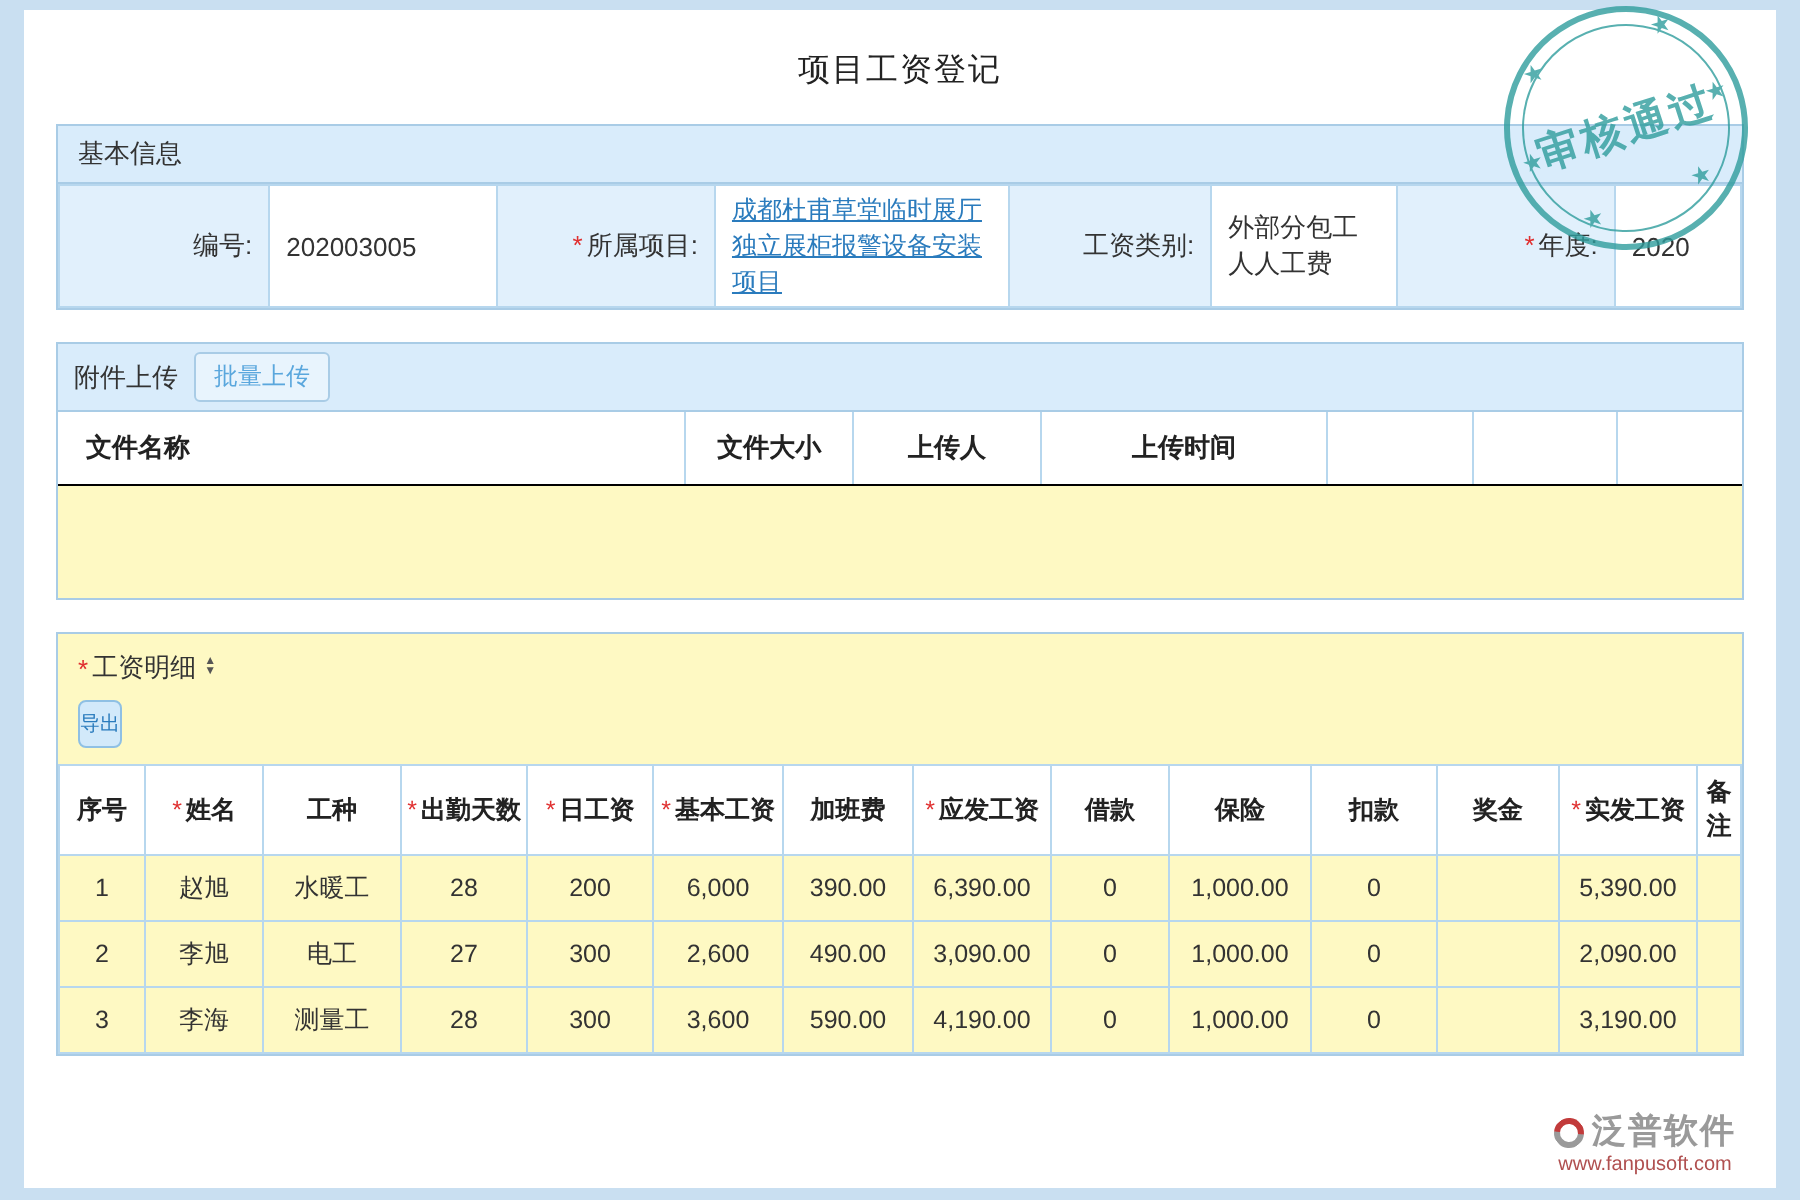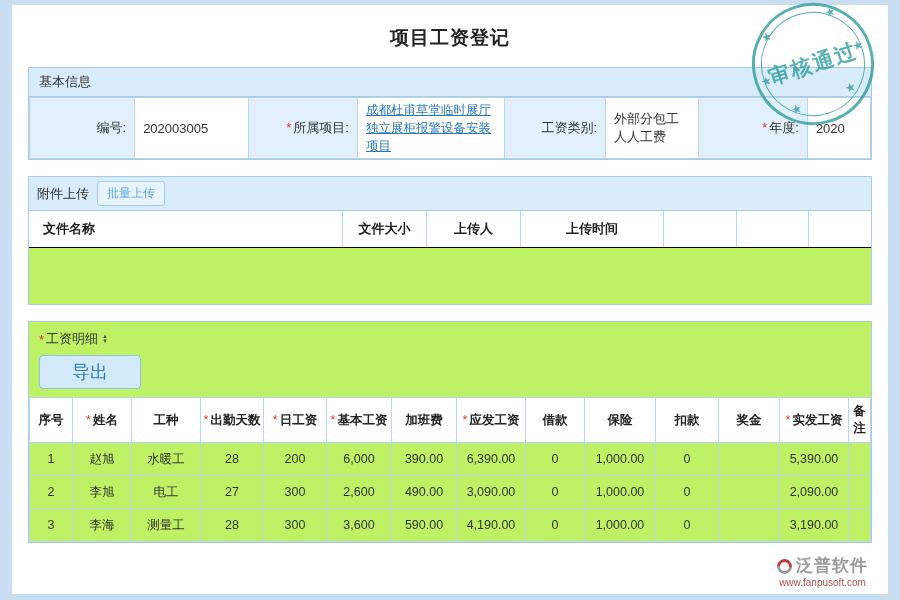--- a/index.html
+++ b/index.html
@@ -8,25 +8,25 @@
     background:#c9dff1;
     font-family:"Liberation Sans","DejaVu Sans",sans-serif;
     color:#333;
   }
   .page{
     position:absolute;left:12px;right:12px;top:5px;bottom:6px;
     background:#fff;padding:0 16px;box-sizing:border-box;
   }
   
   .page-title{
-    text-align:center;font-size:19px;font-weight:bold;color:#222;
+    text-align:center;font-size:16px;font-weight:normal;color:#222;
     margin:0;padding:20px 0 16px 0;letter-spacing:1px;
   }
   
-  .box{border:1px solid #a9cce6;margin-bottom:16px;background:#bef264;}
+  .box{border:1px solid #a9cce6;margin-bottom:16px;background:#fef9c3;}
   .sec-header{
     background:#d9ecfb;border-bottom:1px solid #a9cce6;
     padding:5px 10px;font-size:13px;color:#333;
   }
   .req{color:#e03030;margin-right:2px;font-weight:normal;}
   
   .info-grid{width:100%;border-collapse:collapse;table-layout:fixed;font-size:13px;}
   .info-grid td{border:1px solid #b7d7ee;padding:3px 8px;vertical-align:middle;}
   .info-grid .lbl{background:#e1f0fc;text-align:right;white-space:nowrap;}
   .info-grid .val{background:#fff;text-align:left;}
@@ -56,21 +56,21 @@
   .attach-table th:nth-child(6){width:7.5%;}
   .attach-empty{height:56px;}
   
   .salary-box{margin-bottom:0;}
   .salary-title-line{padding:8px 10px 2px 10px;font-size:13px;display:flex;align-items:center;}
   .sort-icon{display:inline-flex;flex-direction:column;margin-left:4px;cursor:pointer;}
   .sort-icon span{font-size:6px;line-height:5px;color:#555;}
   .export-row{padding:5px 10px 8px 10px;}
   .btn-export{
     background:#d2e9fa;border:1px solid #8fc0e4;color:#2a7bbd;
-    font-size:18px;padding:4px 32px;border-radius:4px;cursor:pointer;
+    font-size:10px;padding:4px 0;border-radius:4px;cursor:pointer;
     font-family:inherit;
   }
   .salary-table{width:100%;border-collapse:collapse;table-layout:fixed;font-size:12.5px;}
   .salary-table th,.salary-table td{border:1px solid #b7d7ee;text-align:center;}
   .salary-table th{font-weight:bold;color:#222;padding:5px 2px;background:#fff;line-height:1.35;}
   .salary-table td{height:28px;padding:2px 3px;color:#333;}
   .salary-table th:nth-child(1){width:38px;}
   .salary-table th:nth-child(2){width:54px;}
   .salary-table th:nth-child(3){width:64px;}
   .salary-table th:nth-child(4){width:58px;}

